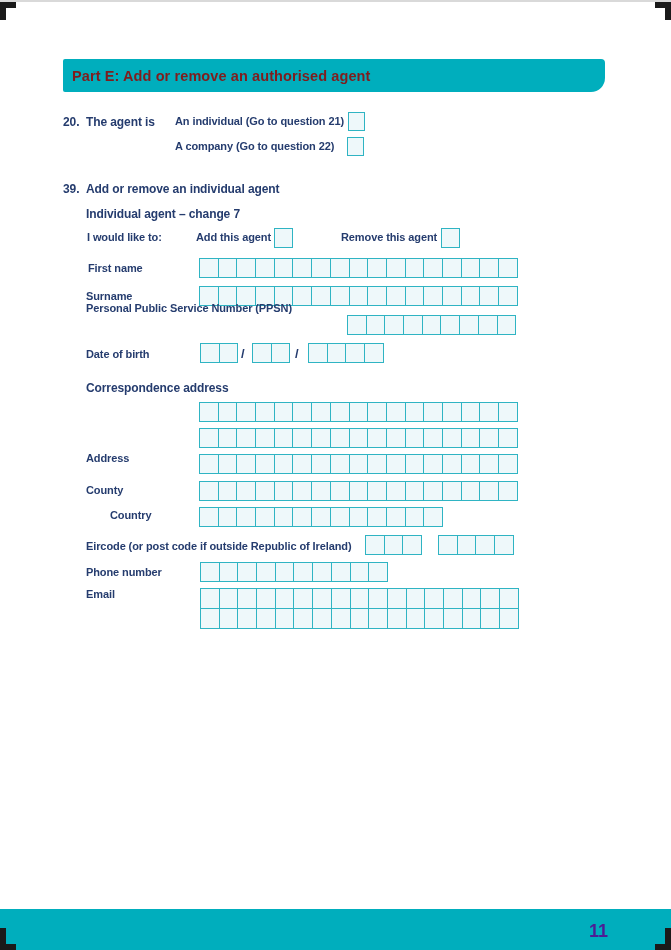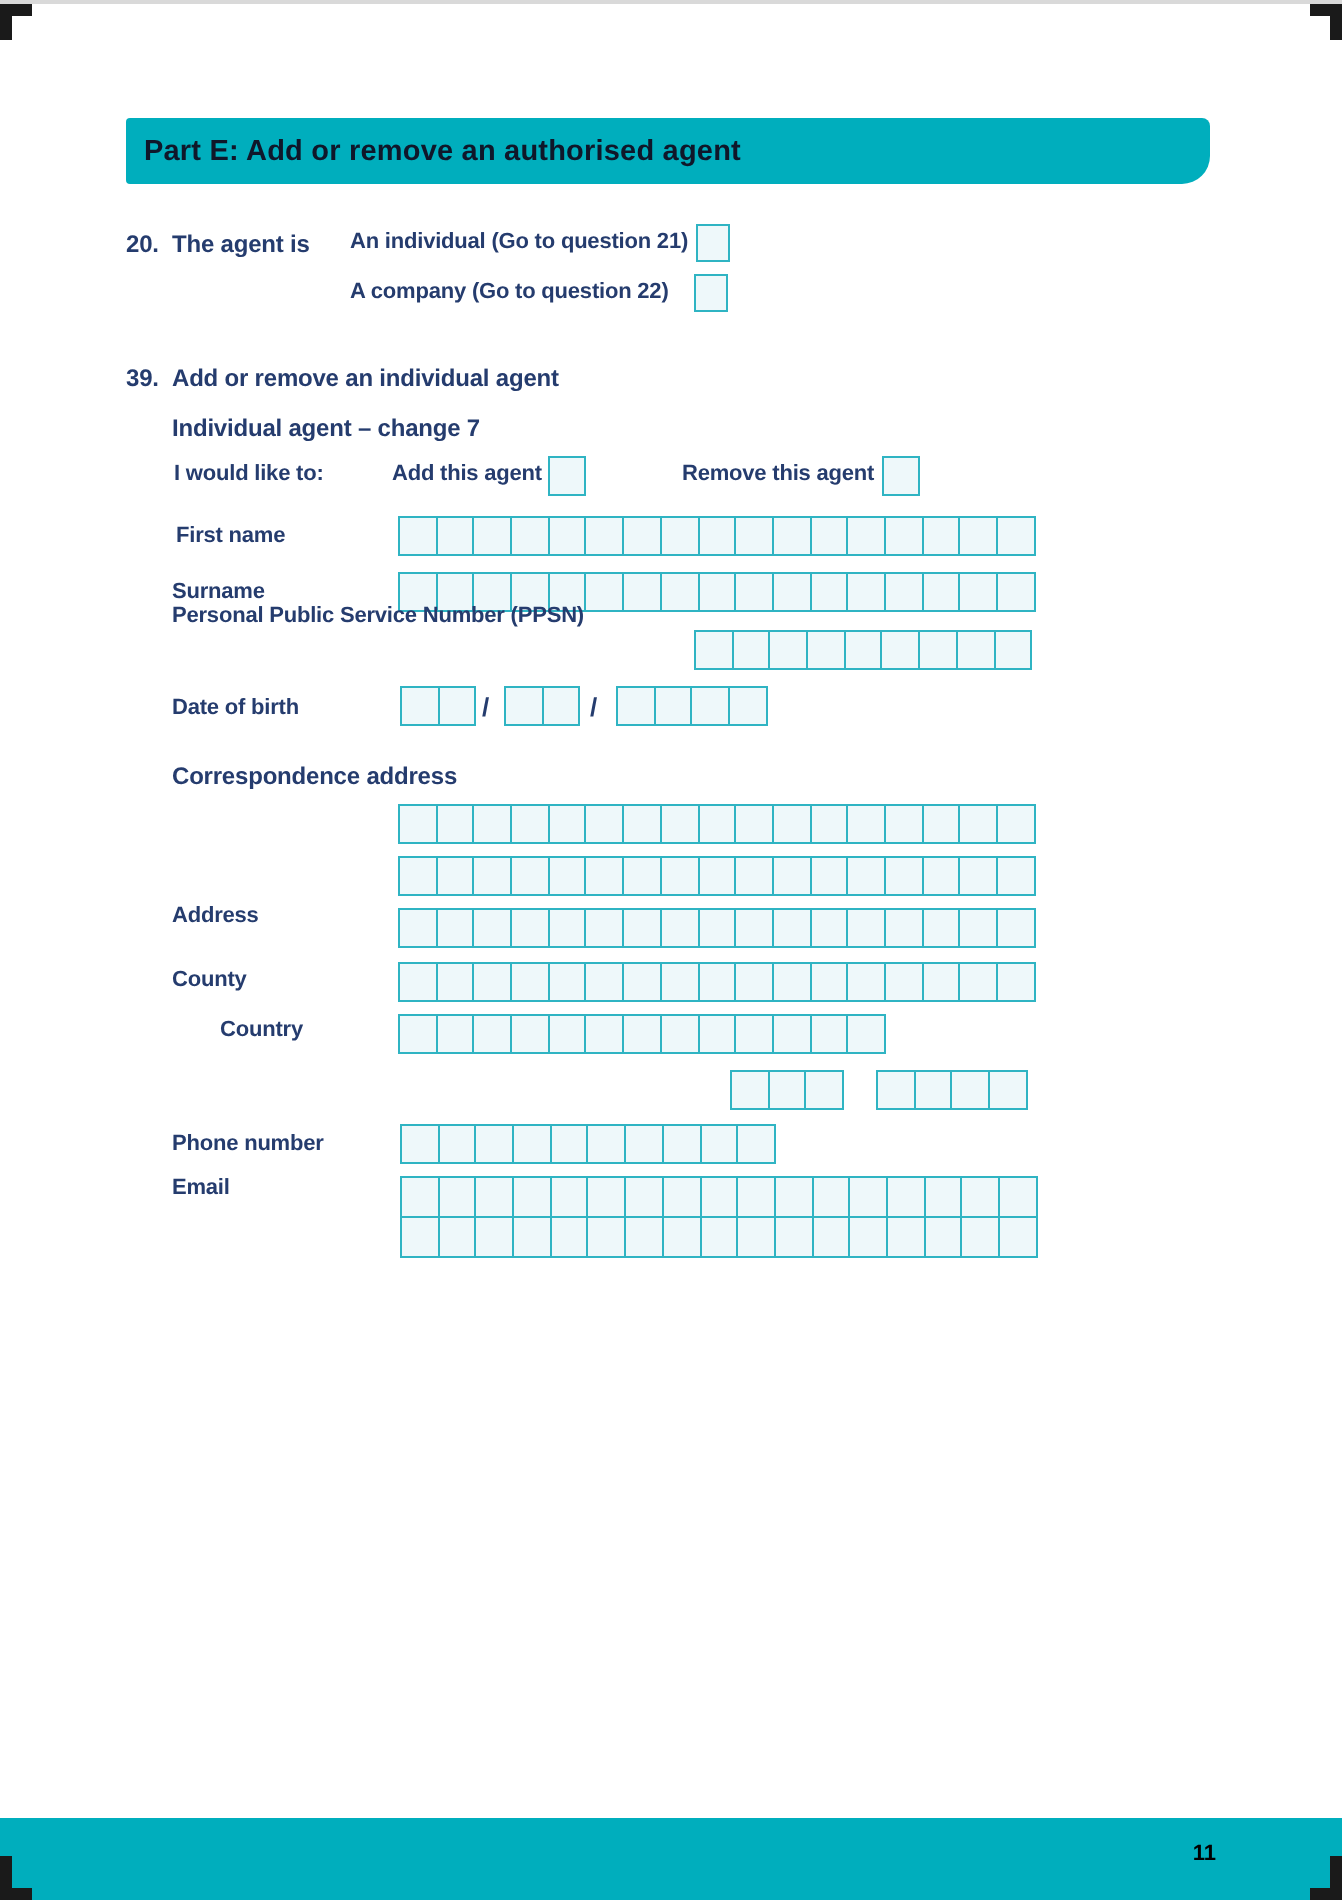--- a/index.html
+++ b/index.html
@@ -9,42 +9,42 @@
   }
   .abs{position:absolute;}
   .topedge{left:0;top:0;width:671px;height:2px;background:#d9d9d9;}
   
   .mark{background:#1a1a1a;z-index:5;}
   
   .banner{
     left:63px;top:59px;width:542px;height:33px;background:#00aebd;
     border-radius:2px 4px 14px 2px;display:flex;align-items:center;
   }
-  .banner-title{color:#0f172a;font-weight:bold;font-size:14.5px;padding-left:9px;letter-spacing:.1px;}
+  .banner-title{color:#7f1d1d;font-weight:bold;font-size:14.5px;padding-left:9px;letter-spacing:.1px;}
   
   .t{font-size:11px;letter-spacing:-0.1px;white-space:nowrap;font-weight:bold;}
   .b{font-weight:bold;font-size:12px;}
   
   .cbox{
     width:17px;height:19px;background:#eef8fa;border:1px solid #2fb4c3;box-sizing:border-box;
   }
   
   .cellrow{display:flex;}
   .cell{
     flex:0 0 18.6px;height:20px;box-sizing:border-box;
     background:#eef8fa;border:1px solid #2fb4c3;margin-left:-1px;
   }
   .cell:first-child{margin-left:0;}
   .cellrow{width:max-content;}
   .cellrow .cell{flex-basis:19.7px;}
   .tall .cell{height:21px;}
   .slash{font-size:13px;font-weight:bold;color:#253c6e;}
   
   .footbar{left:0;top:909px;width:671px;height:41px;background:#00aebd;}
-  .pagenum{color:#000000;font-weight:bold;font-size:11px;position:absolute;right:63px;top:12px;}
+  .pagenum{color:#4c1d95;font-weight:bold;font-size:18px;position:absolute;right:63px;top:12px;}
 </style>
 </head>
 <body>
 
 <div class="page">
 
   <div class="abs topedge"></div>
 
   <div class="abs mark" style="left:0;top:2px;width:16px;height:6px;"></div>
   <div class="abs mark" style="left:0;top:2px;width:6px;height:18px;"></div>
@@ -241,20 +241,21 @@
       <span class="cell"></span>
       <span class="cell"></span>
       <span class="cell"></span>
       <span class="cell"></span>
       <span class="cell"></span>
       <span class="cell"></span>
       <span class="cell"></span>
       <span class="cell"></span>
     </div>
 
+  <span class="abs t" style="left:86px;top:540px;">Eircode (or post code if outside Republic of Ireland)</span>
   <div class="abs cellrow" style="left:365px;top:535px;">
       <span class="cell"></span>
       <span class="cell"></span>
       <span class="cell"></span>
     </div>
   <div class="abs cellrow" style="left:438px;top:535px;">
       <span class="cell"></span>
       <span class="cell"></span>
       <span class="cell"></span>
       <span class="cell"></span>

